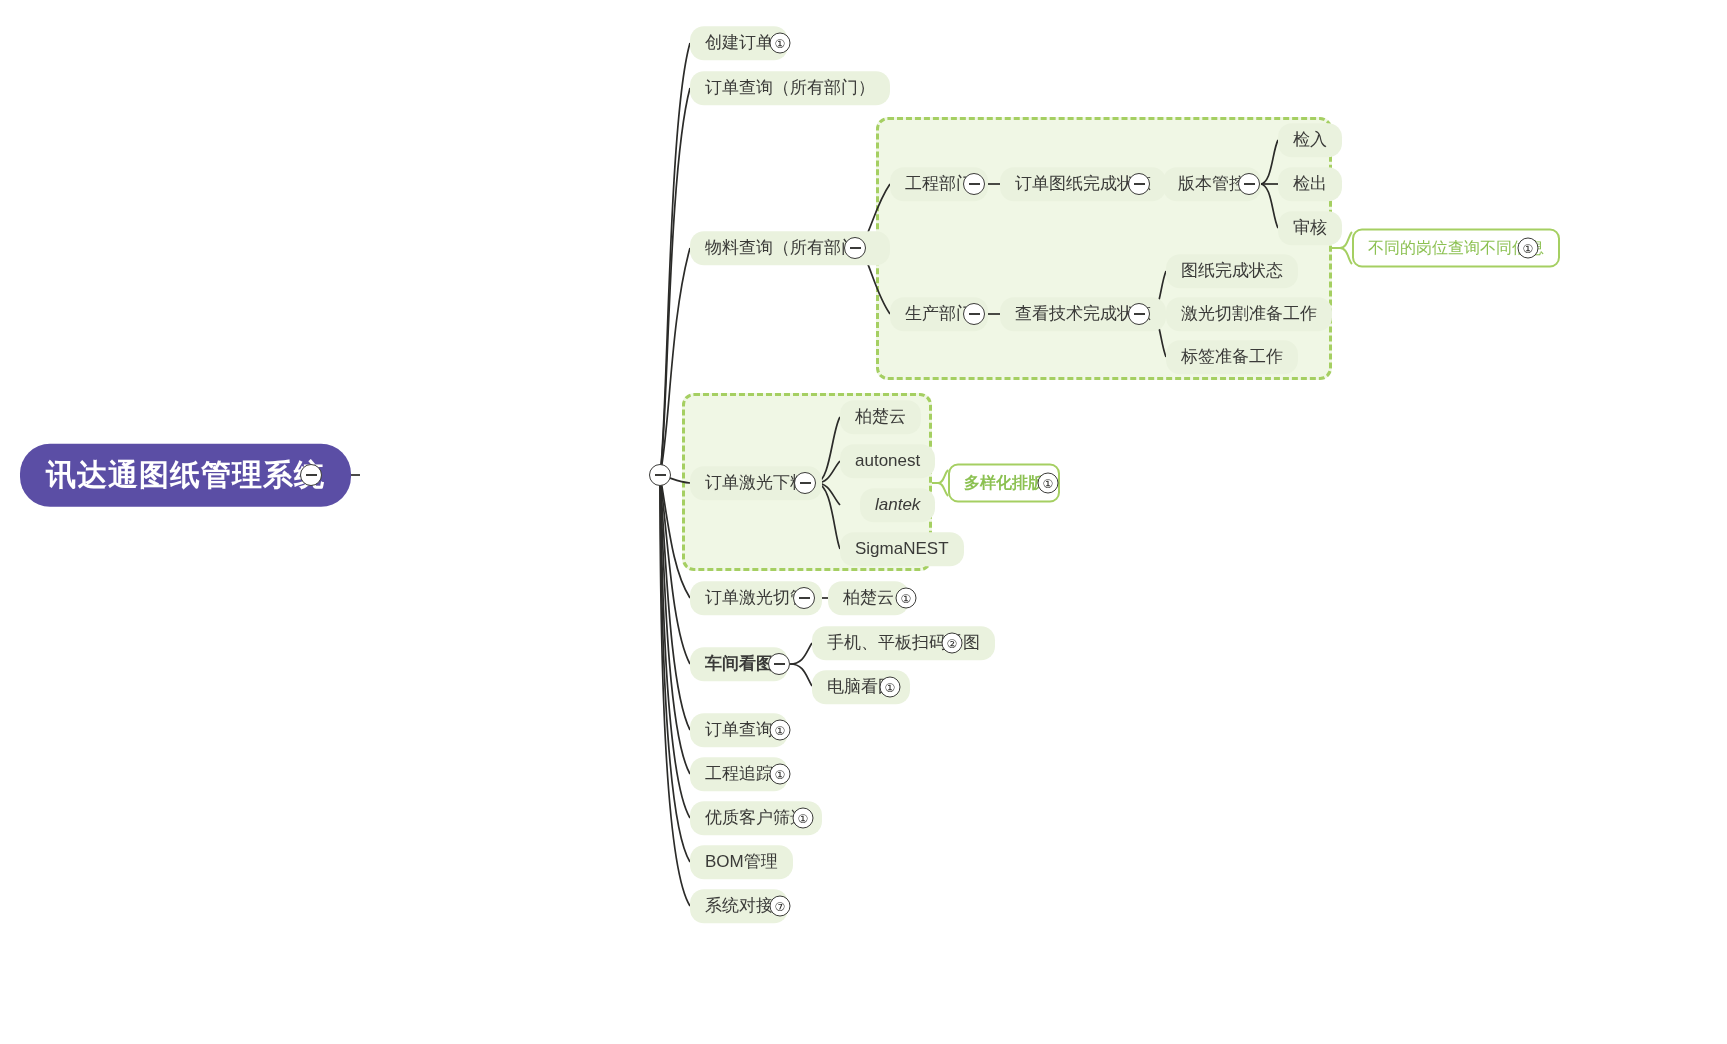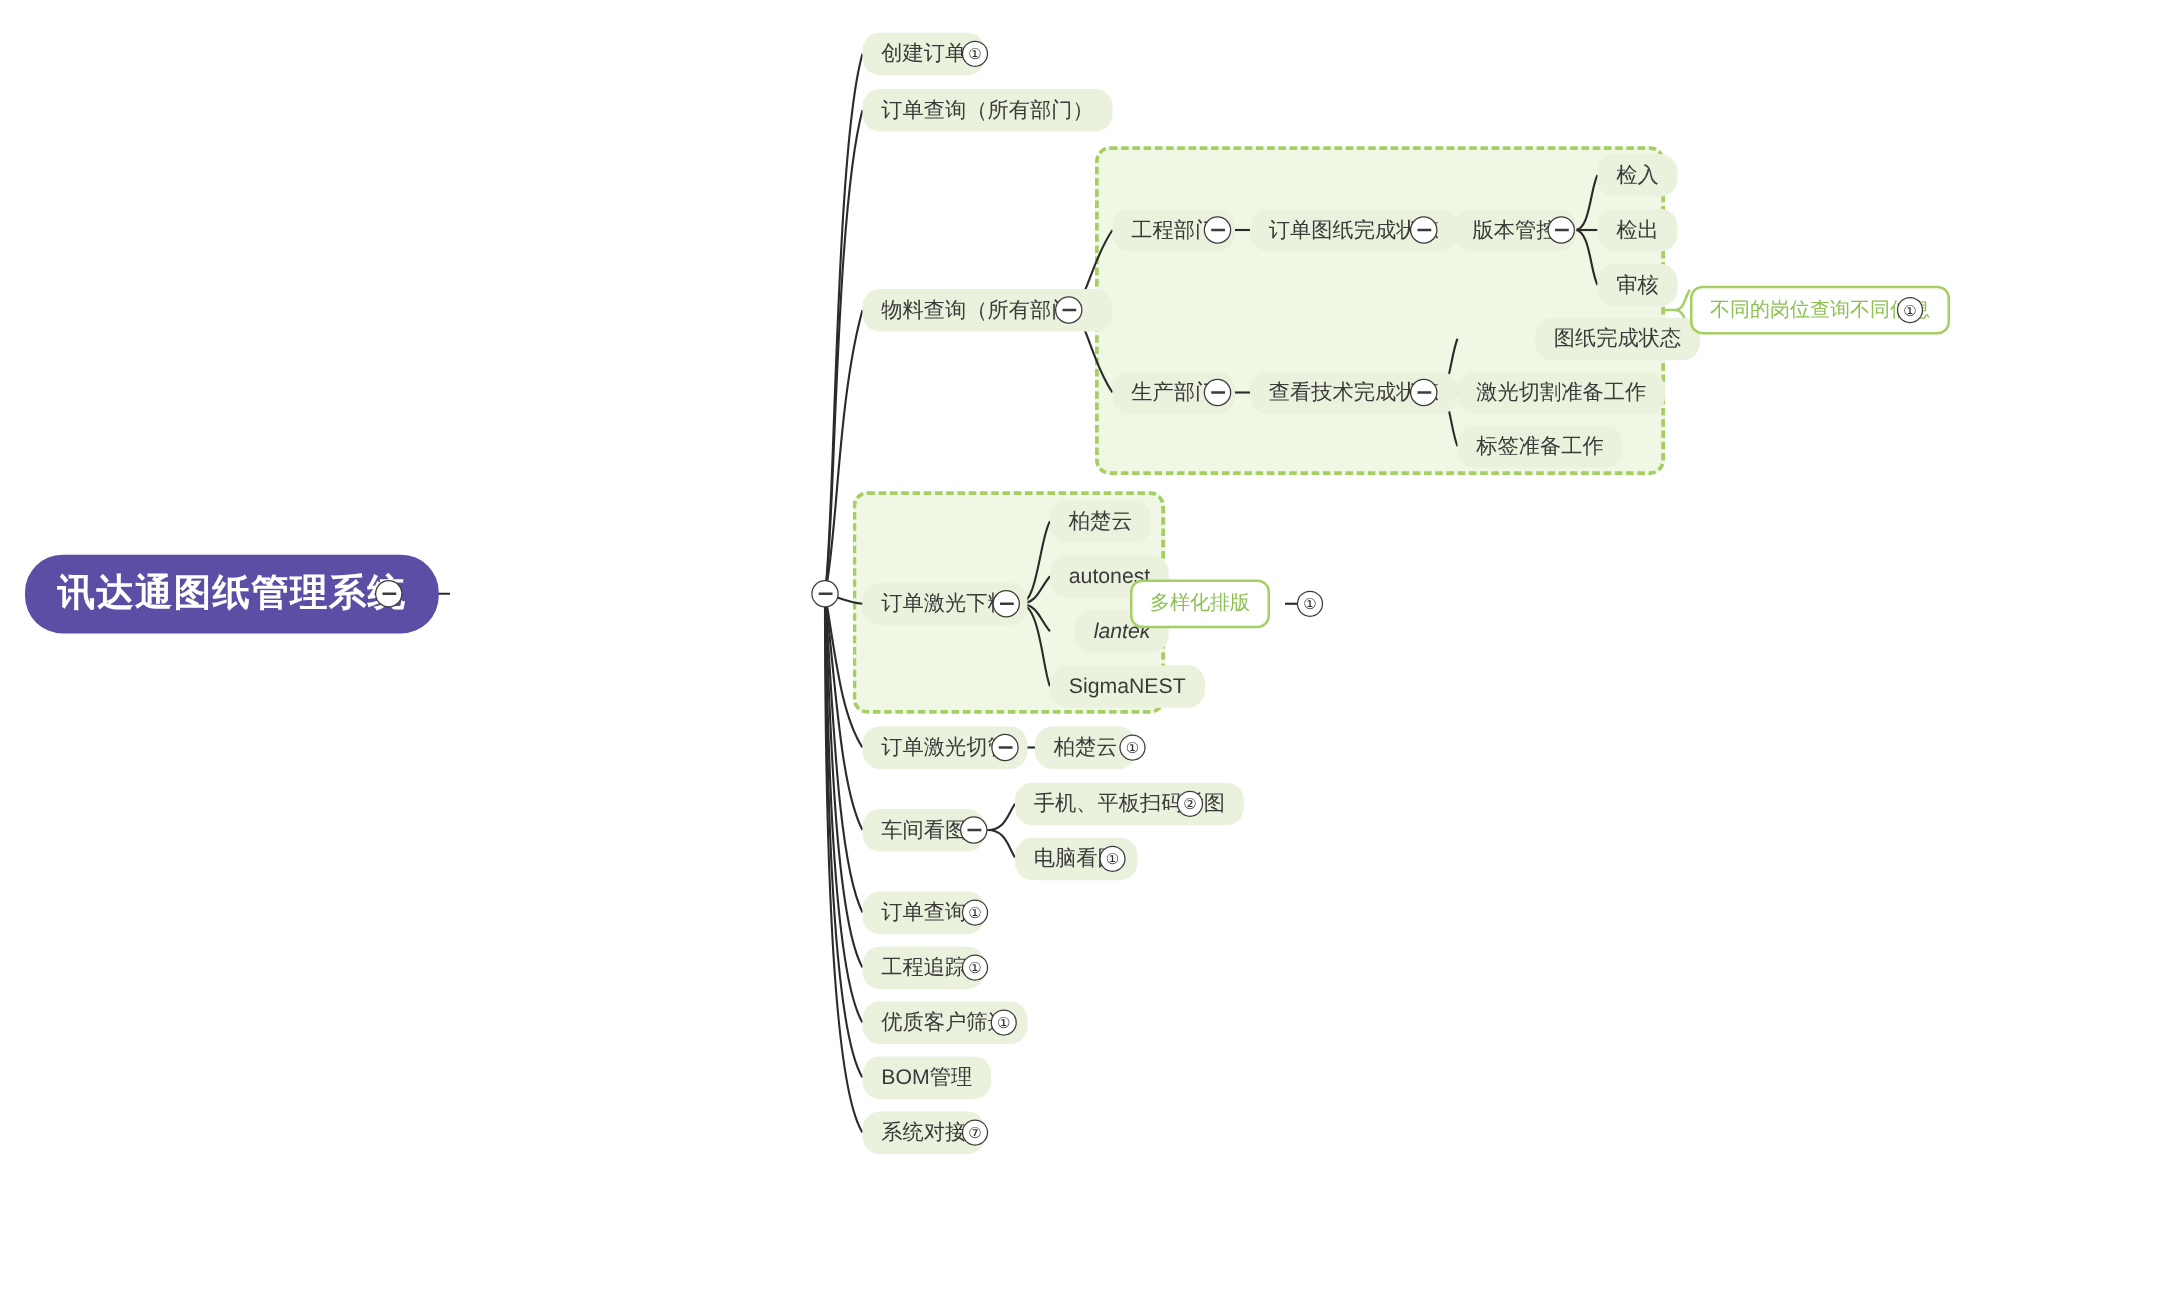--- a/index.html
+++ b/index.html
@@ -203,21 +203,21 @@
   <div class="toggle" style="left:855px; top:248px;"></div>
 
   <div class="node" style="left:690px; top:483px;">订单激光下料</div>
   <div class="toggle" style="left:805px; top:483px;"></div>
 
   <div class="node" style="left:690px; top:598px;">订单激光切管</div>
   <div class="toggle" style="left:804px; top:598px;"></div>
   <div class="node" style="left:828px; top:598px;">柏楚云</div>
   <div class="badge" style="left:906px; top:598px;">①</div>
 
-  <div class="node" style="left:690px; top:664px;">车间看图</div>
+  <div class="node" style="left:690px; top:664px;font-weight:bold;">车间看图</div>
   <div class="toggle" style="left:779px; top:664px;"></div>
   <div class="node" style="left:812px; top:643px;">手机、平板扫码看图</div>
   <div class="badge" style="left:952px; top:643px;">②</div>
   <div class="node" style="left:812px; top:687px;">电脑看图</div>
   <div class="badge" style="left:890px; top:687px;">①</div>
 
   <div class="node" style="left:690px; top:730px;">订单查询</div>
   <div class="badge" style="left:780px; top:730px;">①</div>
 
   <div class="node" style="left:690px; top:774px;">工程追踪</div>
@@ -238,28 +238,28 @@
   <div class="node" style="left:1163px; top:184px;">版本管控</div>
   <div class="toggle" style="left:1249px; top:184px;"></div>
   <div class="node" style="left:1278px; top:140px;">检入</div>
   <div class="node" style="left:1278px; top:184px;">检出</div>
   <div class="node" style="left:1278px; top:228px;">审核</div>
 
   <div class="node" style="left:890px; top:314px;">生产部门</div>
   <div class="toggle" style="left:974px; top:314px;"></div>
   <div class="node" style="left:1000px; top:314px;">查看技术完成状态</div>
   <div class="toggle" style="left:1139px; top:314px;"></div>
-  <div class="node" style="left:1228px; top:271px;">图纸完成状态</div>
+  <div class="node" style="left:1166px; top:271px;">图纸完成状态</div>
   <div class="node" style="left:1166px; top:314px;">激光切割准备工作</div>
   <div class="node" style="left:1166px; top:357px;">标签准备工作</div>
 
   <div class="callout" style="left:1352px; top:248px;">不同的岗位查询不同信息</div>
   <div class="badge" style="left:1528px; top:248px;">①</div>
 
   <div class="node" style="left:840px; top:417px;">柏楚云</div>
   <div class="node" style="left:840px; top:461px;">autonest</div>
   <div class="node" style="left:860px; top:505px;font-style:italic;">lantek</div>
   <div class="node" style="left:840px; top:549px;">SigmaNEST</div>
 
-  <div class="callout" style="left:904px; top:483px;">多样化排版</div>
+  <div class="callout" style="left:948px; top:483px;font-weight:bold;">多样化排版</div>
   <div class="badge" style="left:1048px; top:483px;">①</div>
 
 </div>
 
 </body></html>

